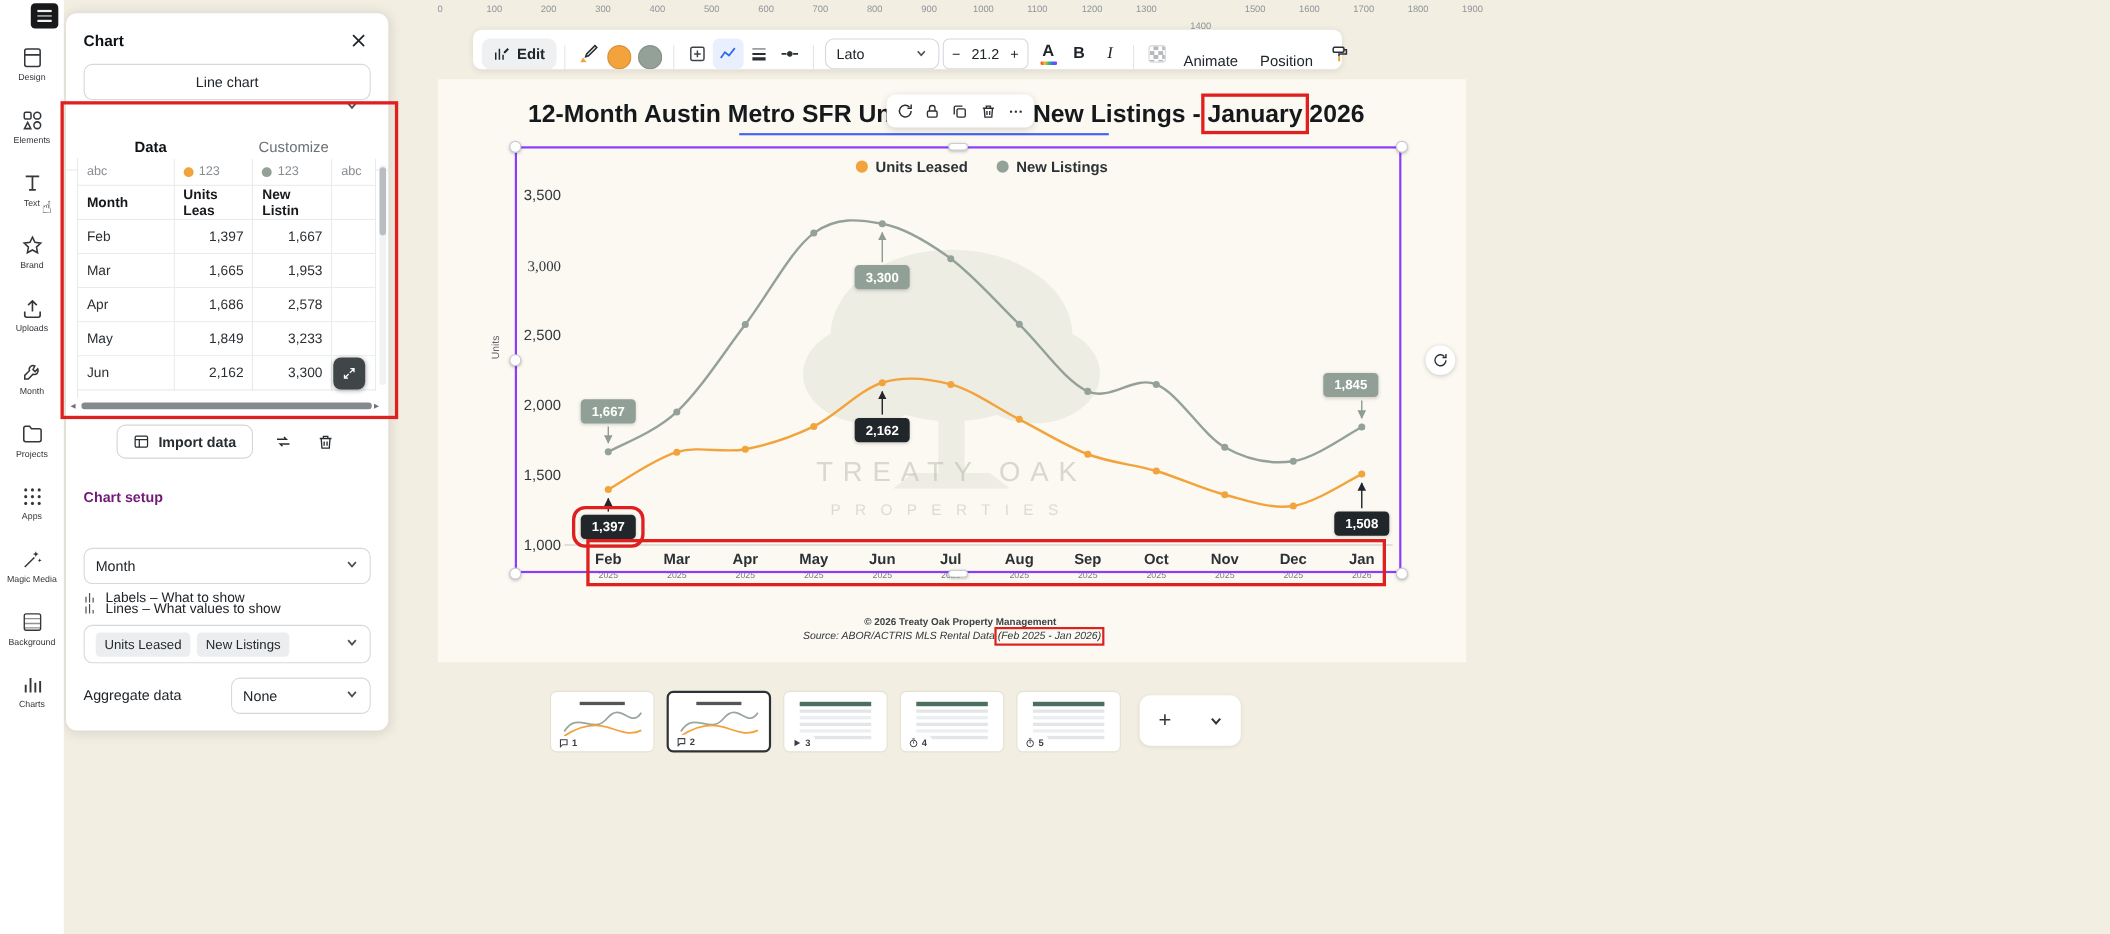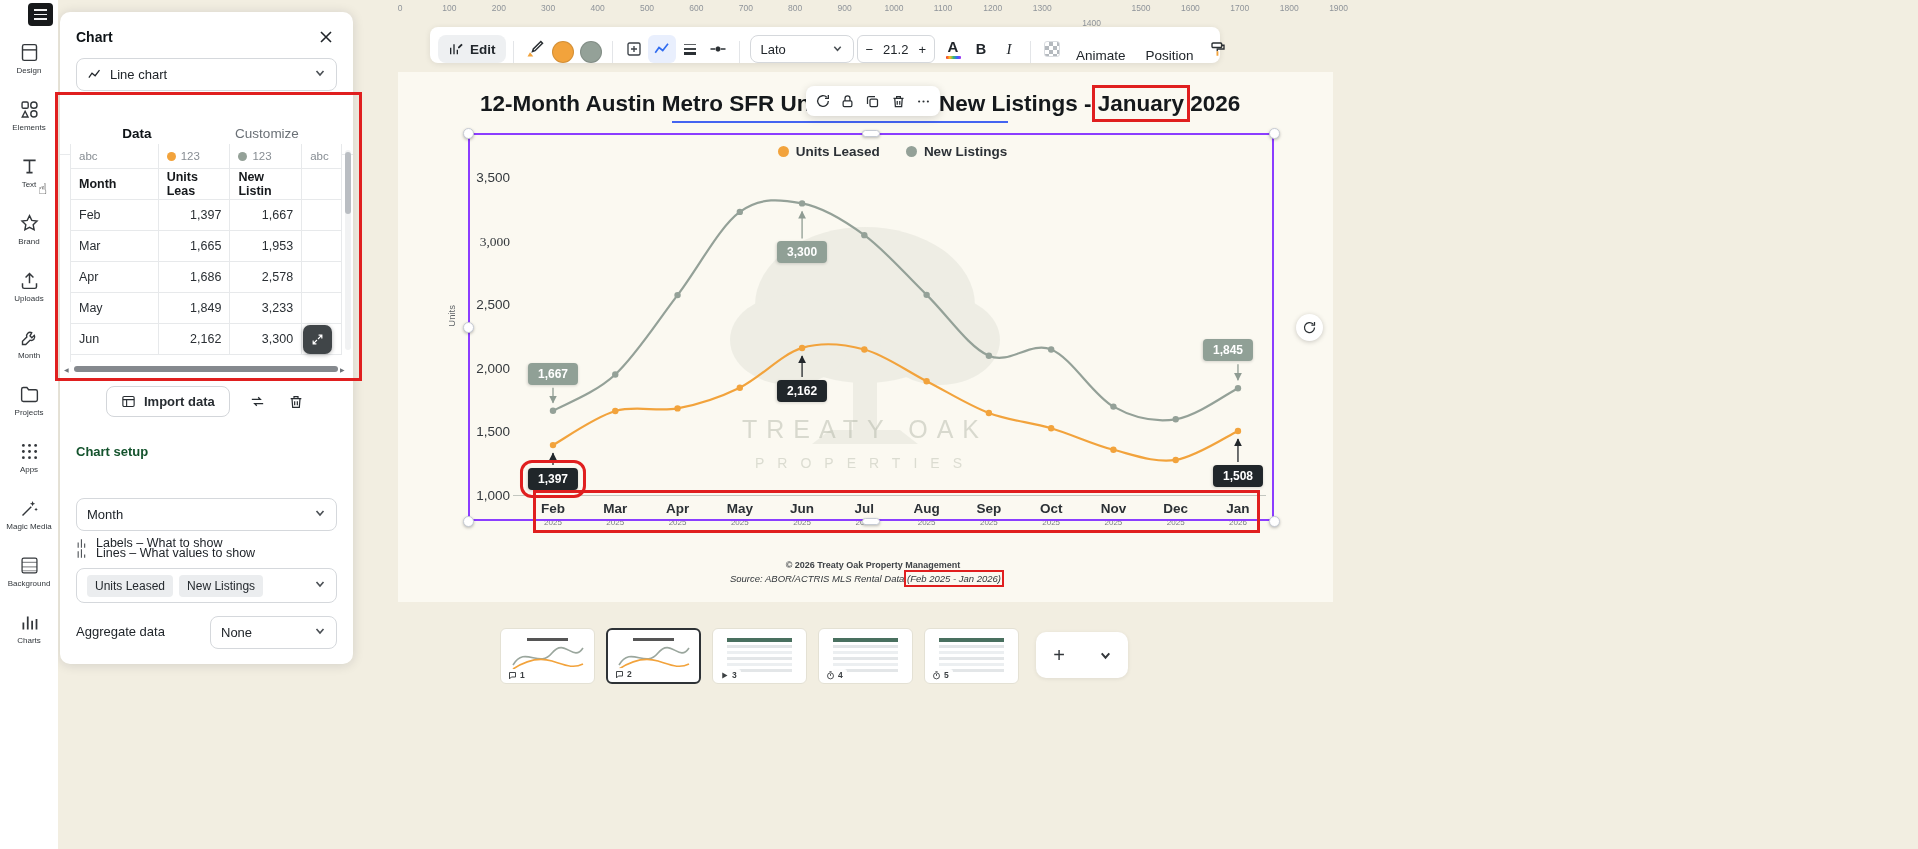--- a/index.html
+++ b/index.html
@@ -30,21 +30,21 @@
 
   
   #panel { position:absolute; left:60px; top:12px; width:293px; height:652px; background:#fff; border-radius:10px;
            box-shadow:0 1px 12px rgba(20,20,40,.14); z-index:8; }
   .panel-head { display:flex; justify-content:space-between; align-items:center; padding:14px 16px 8px; }
   .panel-title { font-size:14px; font-weight:700; color:#0d1216; }
   .icon-btn { width:22px; height:22px; display:flex; align-items:center; justify-content:center; cursor:pointer; border-radius:4px; }
   .select { display:flex; align-items:center; gap:8px; border:1px solid #d5d8dc; border-radius:8px; height:33px;
             padding:0 10px; font-size:13px; color:#20252a; cursor:pointer; background:#fff; }
   .select .chev { margin-left:auto; }
-  #type-select { margin:2px 16px 16px; }
+  #type-select { margin:2px 16px 16px;flex-direction:column; }
   .tabs { display:flex; padding:10px 12px 0; border-bottom:1px solid #e8eaec; margin-top:4px; }
   .tab { width:130px; text-align:center; font-size:13.5px; padding:9px 0 11px; color:#6a7076; cursor:pointer; }
   .tab.active { color:#0d1216; font-weight:700; border-bottom:2.5px solid #7d2ae8; }
 
   
   #data-table { position:absolute; left:10px; top:132px; width:272px; height:218px; overflow:hidden;
                 border-left:1px solid #e7e9eb; }
   .t-row { display:flex; }
   .t-cell { border-right:1px solid #e7e9eb; border-bottom:1px solid #e7e9eb; height:31px; display:flex;
             align-items:center; padding:0 8px; font-size:12.5px; color:#2a2f34; background:#fff; }
@@ -60,21 +60,21 @@
   #h-thumb { height:6px; background:#85898e; border-radius:3px; flex:1; margin:0 2px; }
   #expand-btn { position:absolute; left:243px; top:313px; width:29px; height:29px; background:#404548; border-radius:7px;
                 display:flex; align-items:center; justify-content:center; cursor:pointer; box-shadow:0 1px 4px rgba(0,0,0,.3); }
 
   .import-row { position:absolute; left:0; top:374px; width:293px; display:flex; align-items:center; padding:0 16px; }
   #import-btn { display:flex; align-items:center; gap:8px; border:1px solid #d3d6da; border-radius:8px; height:31px;
                 padding:0 14px; font-size:13px; font-weight:600; color:#272c31; cursor:pointer; margin-left:30px; }
   .import-row .icon-btn { width:28px; height:28px; }
   #swap-btn { margin-left:14px; } #row-trash-btn { margin-left:10px; }
 
-  .setup-h { position:absolute; left:16px; top:432px; font-size:13px; font-weight:700; color:#14532d; }
+  .setup-h { position:absolute; left:16px; top:432px; font-size:13px; font-weight:700; color:#701a75; }
   .caption { display:flex; align-items:center; gap:7px; font-size:12.5px; color:#20252a; position:absolute; left:16px; }
   #labels-caption { top:488px;margin-top:36px; } #lines-caption { top:534px; }
   #labels-select { position:absolute; left:16px; top:486px; width:261px; }
   #lines-select { position:absolute; left:16px; top:556px; width:261px; height:35px; gap:6px; }
   .chip { background:#ebedef; border-radius:4px; font-size:12px; padding:4px 8px; color:#24292e; white-space:nowrap; }
   #agg-caption { position:absolute; left:16px; top:612px; font-size:13px; color:#20252a; }
   #agg-select { position:absolute; left:150px; top:604px; width:127px; }
 
   
   #toolbar { position:absolute; left:430px; top:27px; width:790px; height:36px; background:#fff; border-radius:8px;

